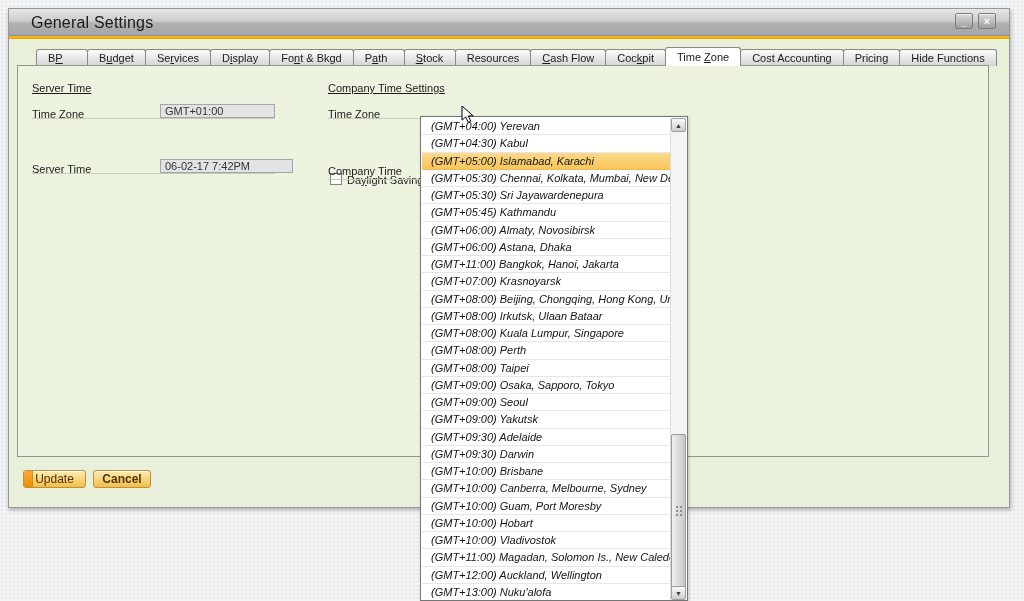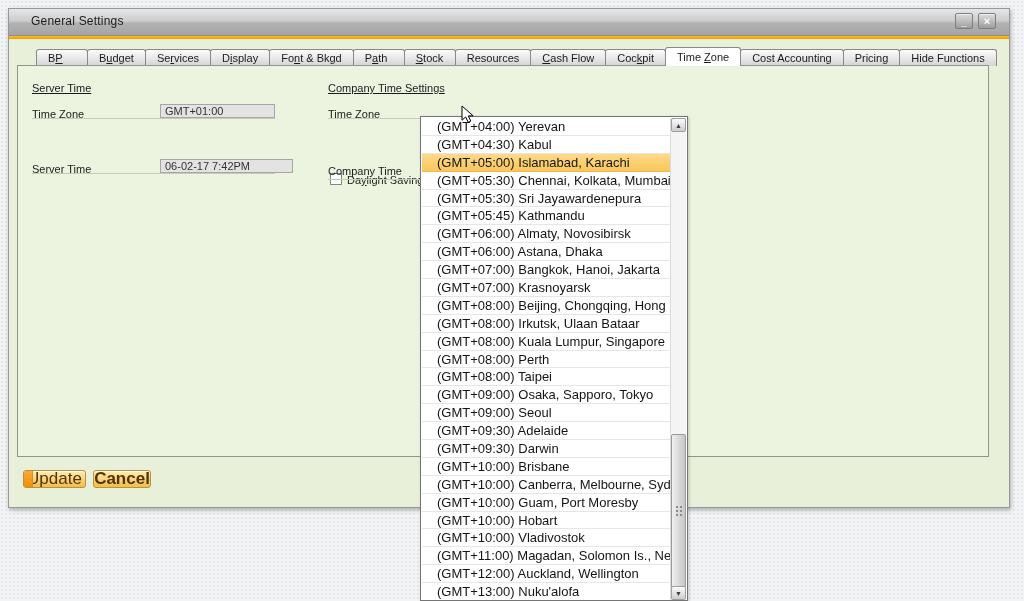--- a/index.html
+++ b/index.html
@@ -19,21 +19,21 @@
     position:absolute; left:8px; top:8px; width:1002px; height:500px;
     background:#e8f0da; border:1px solid #97979b;
     box-shadow:1px 2px 4px rgba(0,0,0,.28);
   }
   .titlebar {
     position:absolute; left:0; top:0; right:0; height:27px;
     background:linear-gradient(#e6e6e6 0%, #cdcdcd 45%, #b2b2b2 55%, #a5a5a5 100%);
     border-bottom:1px solid #8e8e8e;
   }
   .title-text {
-    position:absolute; left:22px; top:5px; font-size:12px; color:#1b1b1b;
+    position:absolute; left:22px; top:5px; font-size:16px; color:#1b1b1b;
     letter-spacing:.2px;
   }
   .win-btn {
     position:absolute; top:4px; width:18px; height:16px;
     background:linear-gradient(#dcdcdc,#9e9e9e);
     border:1px solid #7d7d7d; border-radius:2px;
     color:#fff; font-size:10px; font-weight:bold; text-align:center;
     line-height:12px; cursor:default;
     box-shadow:inset 0 1px 0 rgba(255,255,255,.6);
   }
@@ -101,43 +101,43 @@
     position:absolute; left:312px; top:107px; width:12px; height:12px;
     background:#fff; border:1px solid #858585;
   }
   .dst-label { position:absolute; left:329px; top:108px; font-size:11px; color:#1c1c1c; white-space:nowrap; }
   .dst-label u { text-decoration:underline; }
 
   
   .btn {
     position:absolute; height:18px; border:1px solid #bd9135; border-radius:3px;
     background:linear-gradient(#fdedb6,#f2bd4a);
-    font-size:17px; color:#513500; text-align:center; line-height:16px;
+    font-size:12px; color:#513500; text-align:center; line-height:16px;
     box-shadow:inset 0 1px 0 rgba(255,255,255,.7); cursor:default; overflow:hidden;
   }
   .btn .default-stripe {
     position:absolute; left:0; top:0; bottom:0; width:9px;
     background:linear-gradient(#f8a93c,#ee8f07);
     border-right:1px solid #d88f1d;
   }
 
   
   .tz-list {
     position:absolute; left:420px; top:116px; width:268px; height:485px;
     background:#ffffff; border:1px solid #757575; z-index:50;
     box-shadow:1px 1px 3px rgba(0,0,0,.2);
   }
   .tz-items {
     position:absolute; left:1px; top:1px; right:17px; bottom:0;
     display:flex; flex-direction:column;
   }
   .tz-item {
-    flex:1; display:flex; align-items:center; padding-left:15px;
-    font-size:13px; color:#141414; white-space:nowrap; overflow:hidden;
-    border-bottom:1px solid #e6e6e6; cursor:default;
+    flex:1; display:flex; align-items:center; padding-left:9px;
+    font-size:11px; color:#141414; white-space:nowrap; overflow:hidden;
+    border-bottom:1px solid #e6e6e6; cursor:default;font-style:italic;
   }
   .tz-item:last-child { border-bottom:none; }
   .tz-item.highlighted {
     background:linear-gradient(#fdda8b,#f9c65a);
     border-bottom-color:#eeb952;
   }
 
   
   .sb { position:absolute; top:1px; right:1px; bottom:0; width:16px; background:#f4f4f4;
         border-left:1px solid #dcdcdc; }
@@ -242,29 +242,30 @@
   <div class="tz-list">
     <div class="tz-items" id="tz-items">
         <div class="tz-item">(GMT+04:00) Yerevan</div>
         <div class="tz-item">(GMT+04:30) Kabul</div>
         <div class="tz-item highlighted">(GMT+05:00) Islamabad, Karachi</div>
         <div class="tz-item">(GMT+05:30) Chennai, Kolkata, Mumbai, New Delhi</div>
         <div class="tz-item">(GMT+05:30) Sri Jayawardenepura</div>
         <div class="tz-item">(GMT+05:45) Kathmandu</div>
         <div class="tz-item">(GMT+06:00) Almaty, Novosibirsk</div>
         <div class="tz-item">(GMT+06:00) Astana, Dhaka</div>
-        <div class="tz-item">(GMT+07:00) Bangkok, Hanoi, Jakarta</div>
+        <div class="tz-item">(GMT+11:00) Bangkok, Hanoi, Jakarta</div>
         <div class="tz-item">(GMT+07:00) Krasnoyarsk</div>
         <div class="tz-item">(GMT+08:00) Beijing, Chongqing, Hong Kong, Urumqi</div>
         <div class="tz-item">(GMT+08:00) Irkutsk, Ulaan Bataar</div>
         <div class="tz-item">(GMT+08:00) Kuala Lumpur, Singapore</div>
         <div class="tz-item">(GMT+08:00) Perth</div>
         <div class="tz-item">(GMT+08:00) Taipei</div>
         <div class="tz-item">(GMT+09:00) Osaka, Sapporo, Tokyo</div>
         <div class="tz-item">(GMT+09:00) Seoul</div>
+        <div class="tz-item">(GMT+09:00) Yakutsk</div>
         <div class="tz-item">(GMT+09:30) Adelaide</div>
         <div class="tz-item">(GMT+09:30) Darwin</div>
         <div class="tz-item">(GMT+10:00) Brisbane</div>
         <div class="tz-item">(GMT+10:00) Canberra, Melbourne, Sydney</div>
         <div class="tz-item">(GMT+10:00) Guam, Port Moresby</div>
         <div class="tz-item">(GMT+10:00) Hobart</div>
         <div class="tz-item">(GMT+10:00) Vladivostok</div>
         <div class="tz-item">(GMT+11:00) Magadan, Solomon Is., New Caledonia</div>
         <div class="tz-item">(GMT+12:00) Auckland, Wellington</div>
         <div class="tz-item">(GMT+13:00) Nuku'alofa</div>

